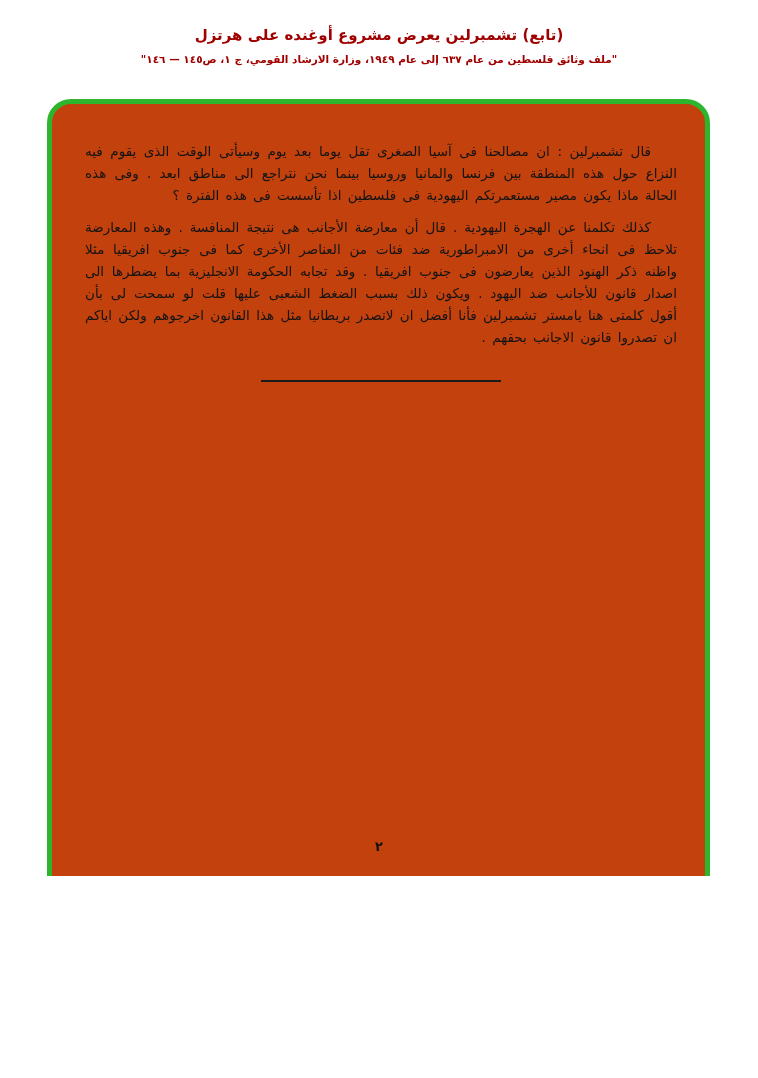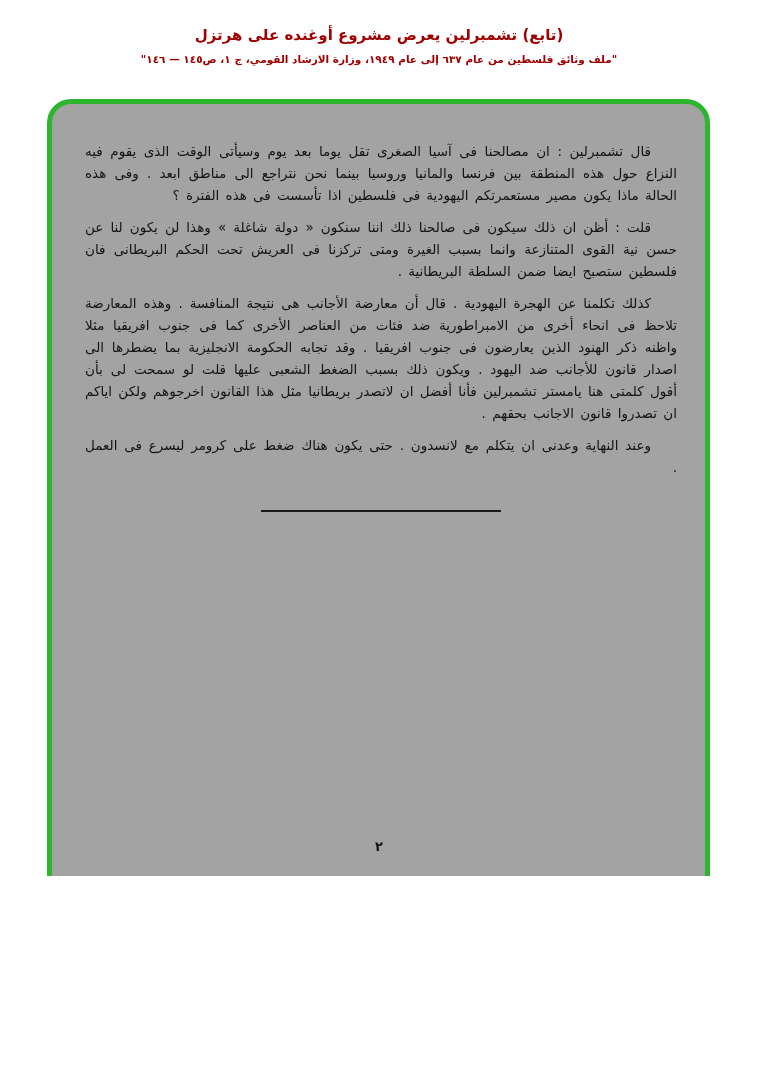--- a/index.html
+++ b/index.html
@@ -34,21 +34,21 @@
   }
   .frame {
     position: absolute;
     left: 47px;
     top: 99px;
     width: 663px;
     height: 863px;
     border: 5px solid #2db52d;
     border-radius: 24px;
     box-sizing: border-box;
-    background: #a3a3a3;
+    background: #c2410c;
   }
   .content {
     direction: rtl;
     text-align: justify;
     color: #141414;
     font-size: 13.5px;
     line-height: 22px;
     padding: 36px 28px 0 33px;
   }
   .content p {
@@ -79,22 +79,20 @@
 <div class="page">
 
   <div class="header">
     <div class="doc-title">(تابع) تشمبرلين يعرض مشروع أوغنده على هرتزل</div>
     <div class="doc-subtitle">"ملف وثائق فلسطين من عام ٦٣٧ إلى عام ١٩٤٩، وزارة الارشاد القومي، ج ١، ص١٤٥ — ١٤٦"</div>
   </div>
 
   <div class="frame">
     <div class="content">
       <p>قال تشمبرلين : ان مصالحنا فى آسيا الصغرى تقل يوما بعد يوم وسيأتى الوقت الذى يقوم فيه النزاع حول هذه المنطقة بين فرنسا والمانيا وروسيا بينما نحن نتراجع الى مناطق ابعد . وفى هذه الحالة ماذا يكون مصير مستعمرتكم اليهودية فى فلسطين اذا تأسست فى هذه الفترة ؟</p>
-      <p>قلت : أظن ان ذلك سيكون فى صالحنا ذلك اننا سنكون « دولة شاغلة » وهذا لن يكون لنا عن حسن نية القوى المتنازعة وانما بسبب الغيرة ومتى تركزنا فى العريش تحت الحكم البريطانى فان فلسطين ستصبح ايضا ضمن السلطة البريطانية .</p>
       <p>كذلك تكلمنا عن الهجرة اليهودية . قال أن معارضة الأجانب هى نتيجة المنافسة . وهذه المعارضة تلاحظ فى انحاء أخرى من الامبراطورية ضد فئات من العناصر الأخرى كما فى جنوب افريقيا مثلا واظنه ذكر الهنود الذين يعارضون فى جنوب افريقيا . وقد تجابه الحكومة الانجليزية بما يضطرها الى اصدار قانون للأجانب ضد اليهود . ويكون ذلك بسبب الضغط الشعبى عليها قلت لو سمحت لى بأن أقول كلمتى هنا يامستر تشمبرلين فأنا أفضل ان لاتصدر بريطانيا مثل هذا القانون اخرجوهم ولكن اياكم ان تصدروا قانون الاجانب بحقهم .</p>
-      <p>وعند النهاية وعدنى ان يتكلم مع لانسدون . حتى يكون هناك ضغط على كرومر ليسرع فى العمل .</p>
       <div class="divider"></div>
     </div>
   </div>
 
   <div class="page-number">٢</div>
 
 </div>
 
 </body></html>

